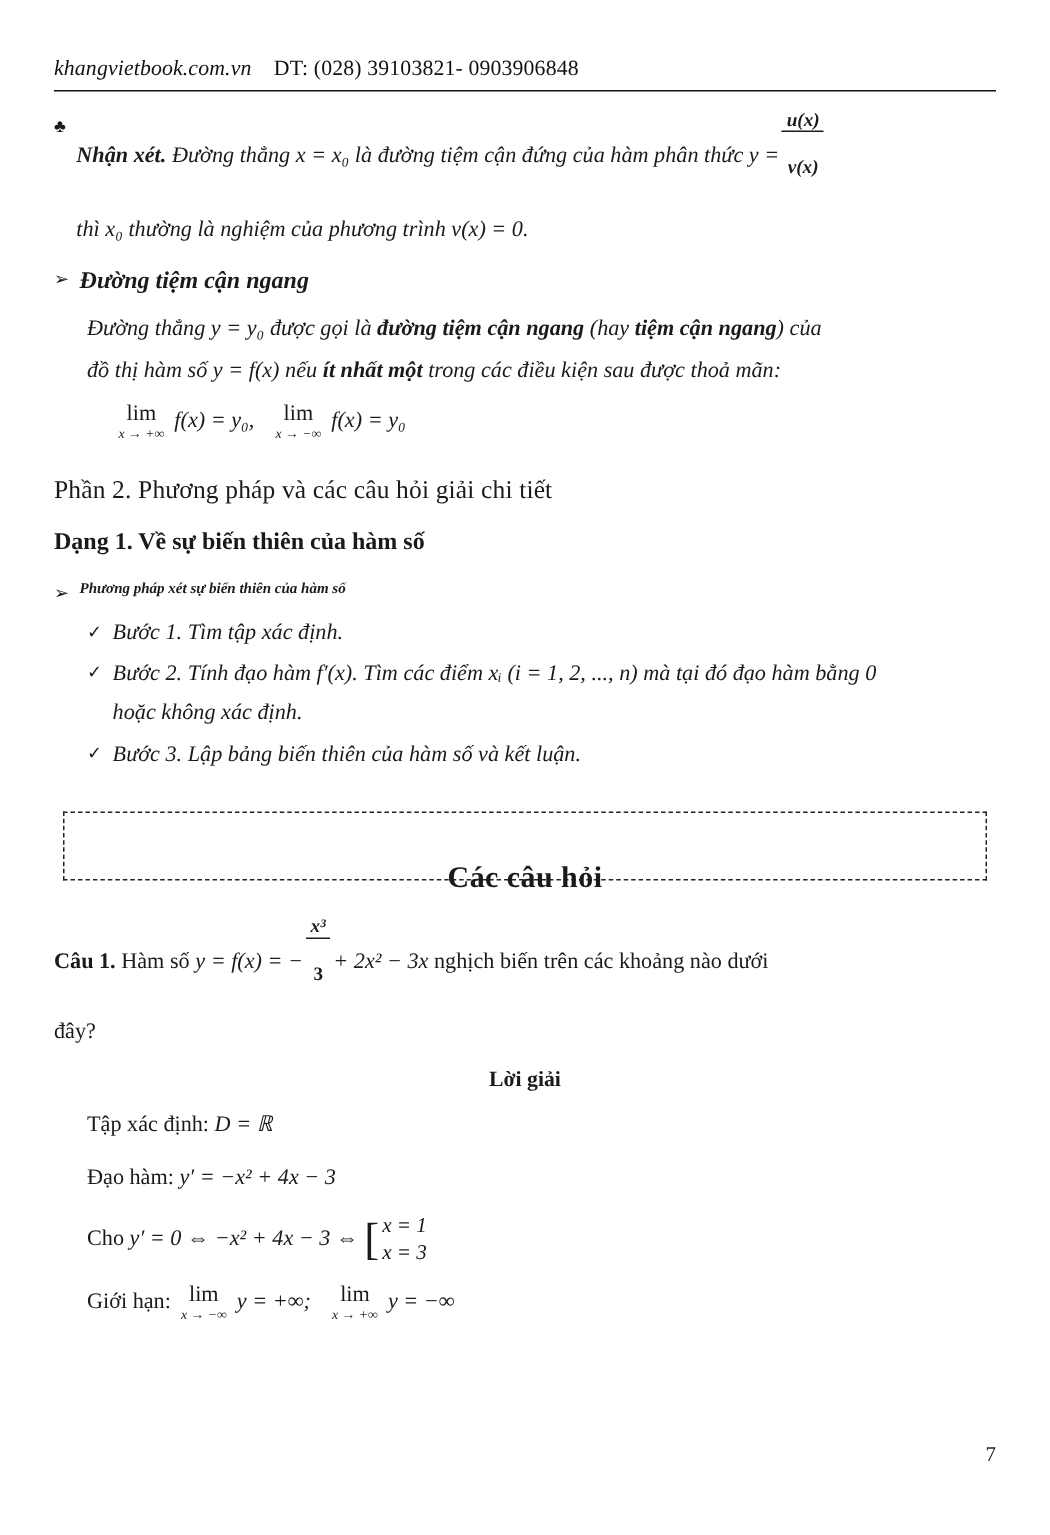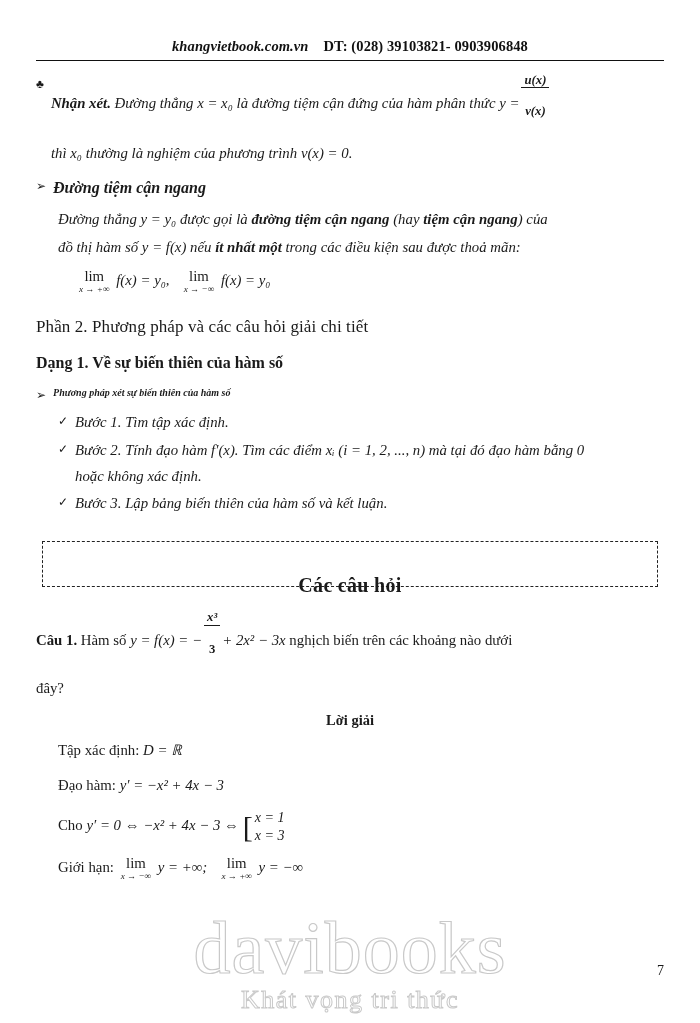--- a/index.html
+++ b/index.html
@@ -20,23 +20,23 @@
     inset: 0;
     padding: 0;
   }
 
   
   .header {
     position: absolute;
     top: 38px;
     left: 36px;
     right: 36px;
-    text-align: center;
-    font-family: "Liberation Serif", serif;
-    font-weight: bold;
+    text-align: left;
+    font-family: "Liberation Serif", serif;
+    font-weight: normal;
     font-style: italic;
     font-size: 14.5px;
     letter-spacing: .1px;
     color: #111;
   }
   .header .site { font-style: italic; }
   .header .phone { font-style: normal; }
   .header-rule {
     position: absolute;
     top: 60px;
@@ -338,20 +338,16 @@
         <span class="limbox">
           <span class="lim">lim</span>
           <span class="under">x → +∞</span>
         </span>
         <span class="m">y = −∞</span>
       </div>
     </div>
 
   </div>
 
-  <div class="watermark">
-    <div class="wm-main">davibooks</div>
-    <div class="wm-sub">Khát vọng tri thức</div>
-  </div>
 
   <div class="page-number">7</div>
 
 </div>
 
 </body></html>

